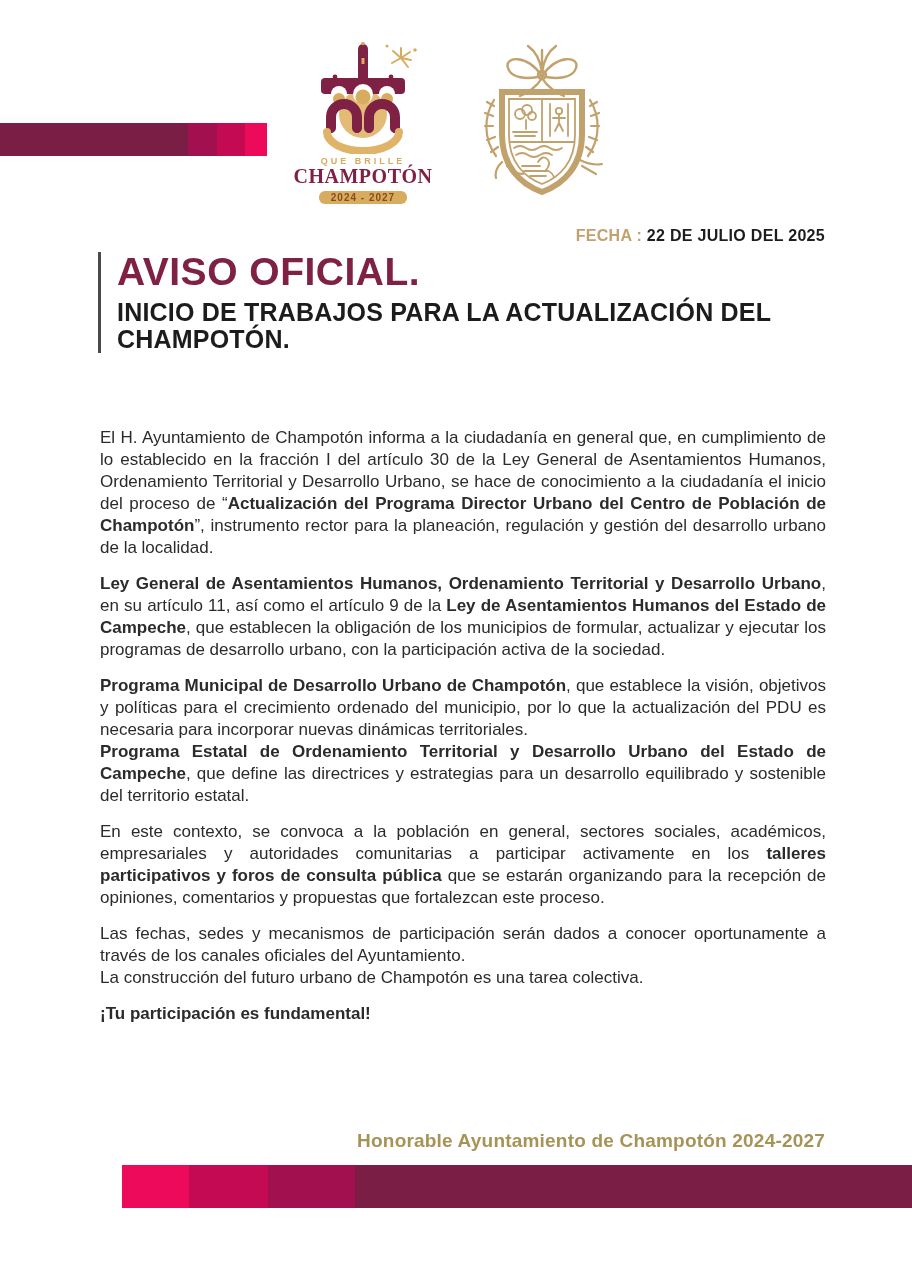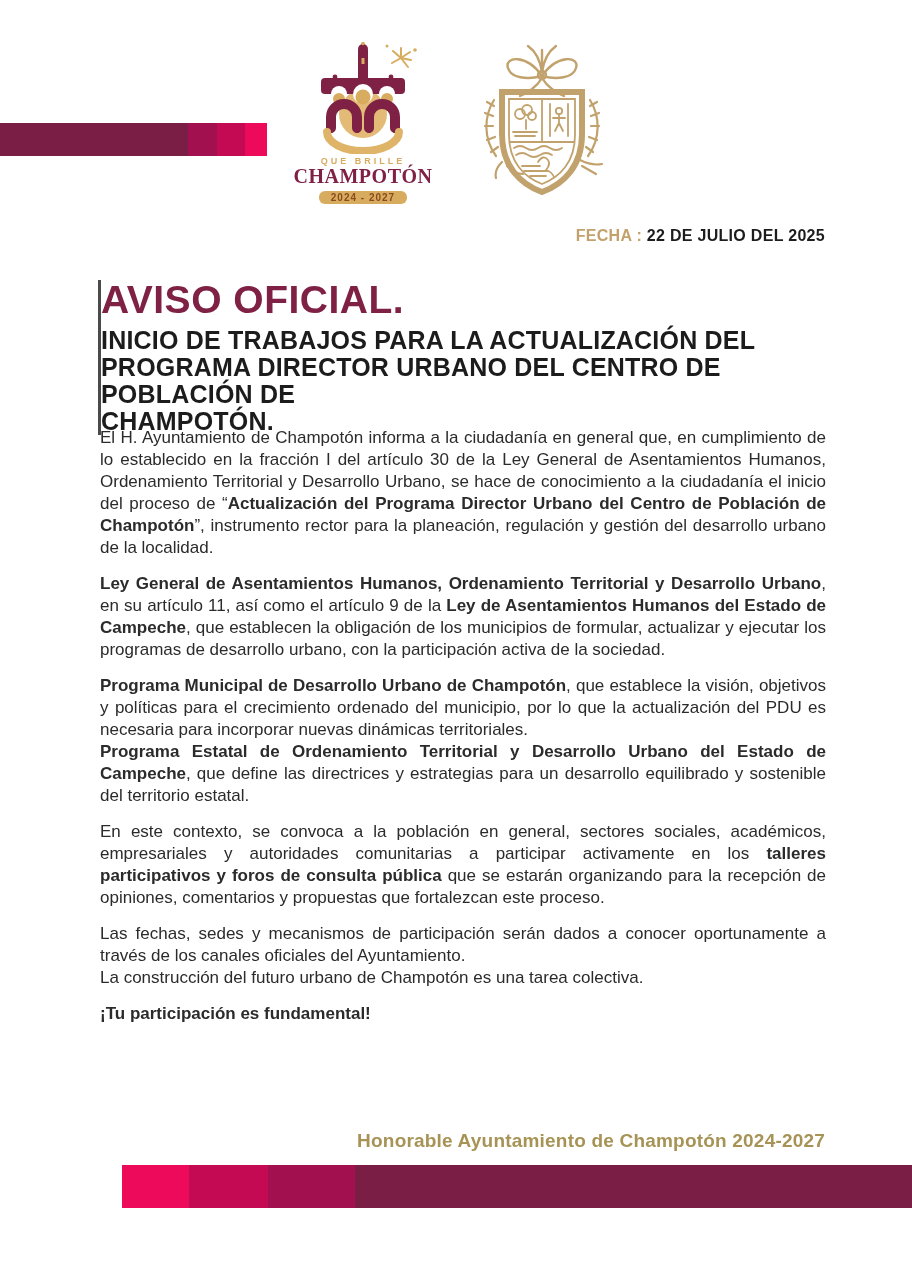--- a/index.html
+++ b/index.html
@@ -30,21 +30,21 @@
   .logo-champoton svg{display:block;margin:0 auto;}
   .logo-tagline{font-size:9px;font-weight:700;letter-spacing:3px;color:var(--gold-strong);margin-top:2px;}
   .logo-name{font-size:20px;font-weight:700;letter-spacing:.5px;color:var(--maroon);line-height:1.05;font-family:Liberation Serif, serif;}
   .logo-years{display:inline-block;margin-top:3px;padding:1px 12px;background:var(--gold-strong);
     color:#8a4b1f;font-size:10px;font-weight:700;letter-spacing:1px;border-radius:6px;}
   
   .dateline{position:absolute;top:227px;right:87px;font-size:16px;font-weight:700;letter-spacing:.3px;}
   .date-label{color:var(--gold);}
   .date-value{color:#1d1d1d;}
   
-  .title-block{position:absolute;top:280px;left:98px;border-left:3px solid var(--line-gray);padding-left:0;max-width:730px;}
+  .title-block{position:absolute;top:252px;left:98px;border-left:3px solid var(--line-gray);padding-left:16px;max-width:730px;}
   .title-block h1{margin:0 0 6px 0;font-size:39px;line-height:1.05;font-weight:700;letter-spacing:.5px;color:var(--maroon);}
   .subtitle-line{font-size:25px;font-weight:700;color:#1c1c1c;line-height:27px;letter-spacing:.2px;}
   
   .body-text{position:absolute;top:427px;left:100px;width:726px;font-size:17px;line-height:22px;text-align:justify;}
   .body-text p{margin:14px 0 0 0;}
   .body-text p:first-child,.body-text p.tight{margin-top:0;}
   .body-text .b{font-weight:700;}
   
   .footer-credit{position:absolute;top:1130px;right:87px;font-size:19px;font-weight:700;color:var(--footer-gold);letter-spacing:.2px;}
   
@@ -167,21 +167,20 @@
 
   <div class="dateline">
     <span class="date-label">FECHA :</span>
     <span class="date-value">22 DE JULIO DEL 2025</span>
   </div>
 
   <div class="title-block">
     <h1>AVISO OFICIAL.</h1>
     <div>
         <div class="subtitle-line">INICIO DE TRABAJOS PARA LA ACTUALIZACIÓN DEL</div>
-        <div class="subtitle-line">PROGRAMA DIRECTOR URBANO DEL CENTRO DE POBLACIÓN DE</div>
         <div class="subtitle-line">CHAMPOTÓN.</div>
       </div>
   </div>
 
   <div class="body-text">
       <p class="para tight"><span>El H. Ayuntamiento de Champotón informa a la ciudadanía en general que, en cumplimiento de lo establecido en la fracción I del artículo 30 de la Ley General de Asentamientos Humanos, Ordenamiento Territorial y Desarrollo Urbano, se hace de conocimiento a la ciudadanía el inicio del proceso de “</span><span class="b">Actualización del Programa Director Urbano del Centro de Población de Champotón</span><span>”, instrumento rector para la planeación, regulación y gestión del desarrollo urbano de la localidad.</span></p>
       <p class="para"><span class="b">Ley General de Asentamientos Humanos, Ordenamiento Territorial y Desarrollo Urbano</span><span>, en su artículo 11, así como el artículo 9 de la </span><span class="b">Ley de Asentamientos Humanos del Estado de Campeche</span><span>, que establecen la obligación de los municipios de formular, actualizar y ejecutar los programas de desarrollo urbano, con la participación activa de la sociedad.</span></p>
       <p class="para"><span class="b">Programa Municipal de Desarrollo Urbano de Champotón</span><span>, que establece la visión, objetivos y políticas para el crecimiento ordenado del municipio, por lo que la actualización del PDU es necesaria para incorporar nuevas dinámicas territoriales.</span></p>
       <p class="para tight"><span class="b">Programa Estatal de Ordenamiento Territorial y Desarrollo Urbano del Estado de Campeche</span><span>, que define las directrices y estrategias para un desarrollo equilibrado y sostenible del territorio estatal.</span></p>
       <p class="para"><span>En este contexto, se convoca a la población en general, sectores sociales, académicos, empresariales y autoridades comunitarias a participar activamente en los </span><span class="b">talleres participativos y foros de consulta pública</span><span> que se estarán organizando para la recepción de opiniones, comentarios y propuestas que fortalezcan este proceso.</span></p>

